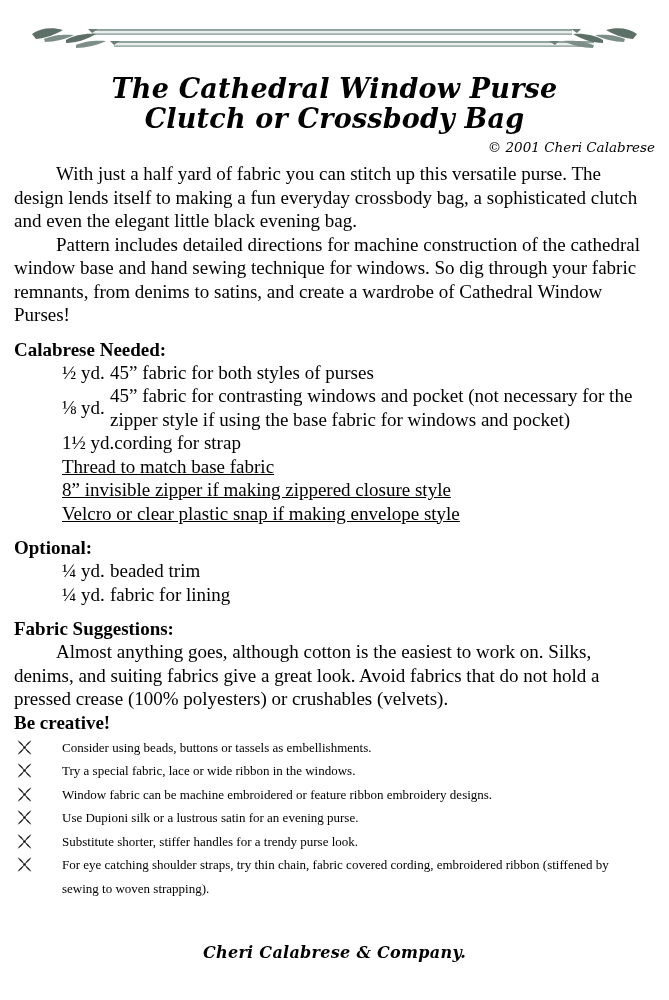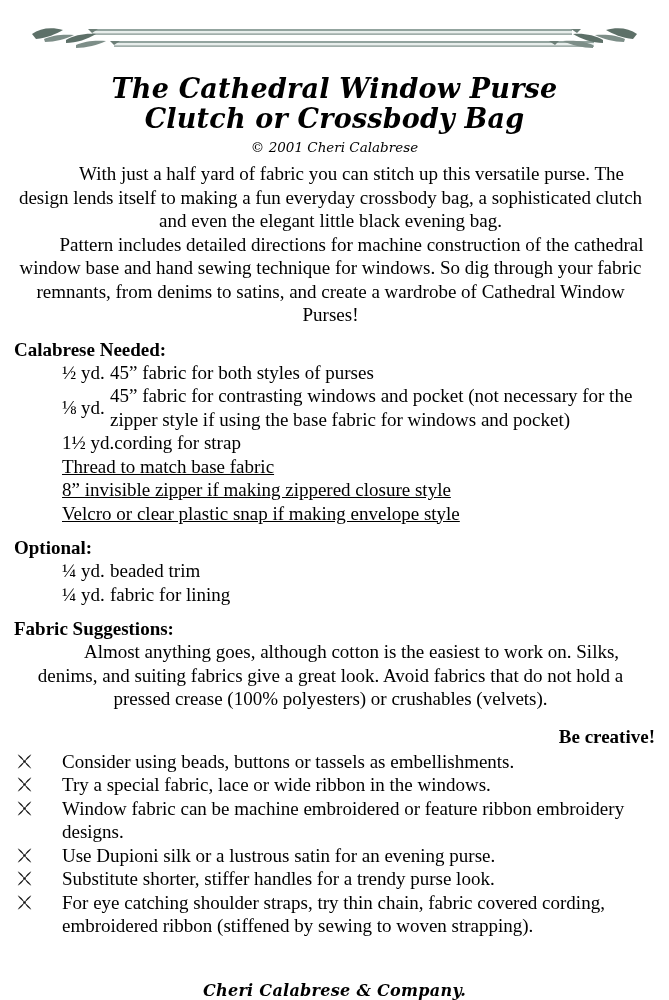--- a/index.html
+++ b/index.html
@@ -42,28 +42,29 @@
     font-size: 27px;
     line-height: 30px;
     letter-spacing: 0.2px;
   }
   .copyright {
     font-family: "DejaVu Serif", "Liberation Serif", serif;
     font-style: italic;
     font-size: 13.5px;
     line-height: 18px;
     margin-top: 4px;
+    text-align: right;
   }
 
   
   .para {
     font-size: 19px;
     line-height: 23.5px;
     text-indent: 42px;
-    text-align: center;
+    text-align: left;
     margin: 0;
     padding: 0 8px 0 0;
   }
   .para.first { margin-top: 6px; }
 
   
   .heading {
     font-size: 19px;
     line-height: 23px;
     font-weight: bold;
@@ -85,32 +86,31 @@
   }
   .matrow .desc {
     flex: 1 1 auto;
     padding-right: 18px;
   }
   .matrow.noqty .desc { padding-left: 0; }
   .matrow.noqty { padding-left: 48px; text-decoration: underline; }
 
   
   .becreative {
-    text-align: right;
+    text-align: left;
     font-weight: bold;
     font-size: 19px;
     line-height: 23px;
-    margin-top: 14px;
   }
 
   .bullets { margin: 2px 0 0 0; padding: 0; list-style: none; }
   .bullet-item {
     display: flex;
     align-items: flex-start;
-    font-size: 19px;
+    font-size: 13px;
     line-height: 23.5px;
     justify-content: space-between;
   }
   .bullet-glyph {
     flex: 0 0 48px;
     height: 23.5px;
     position: relative;
   }
   .bullet-glyph svg {
     position: absolute;

